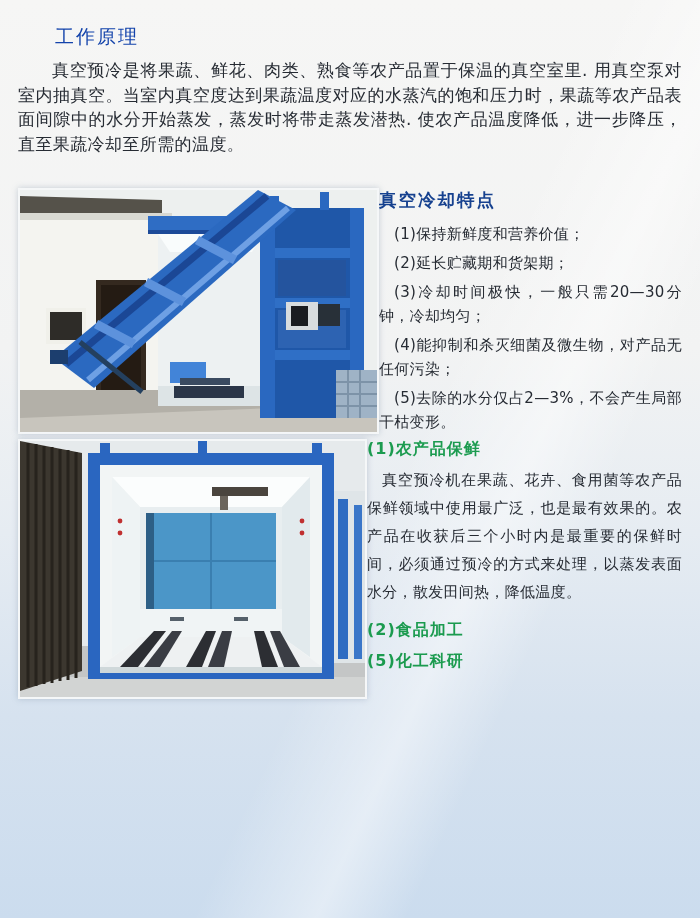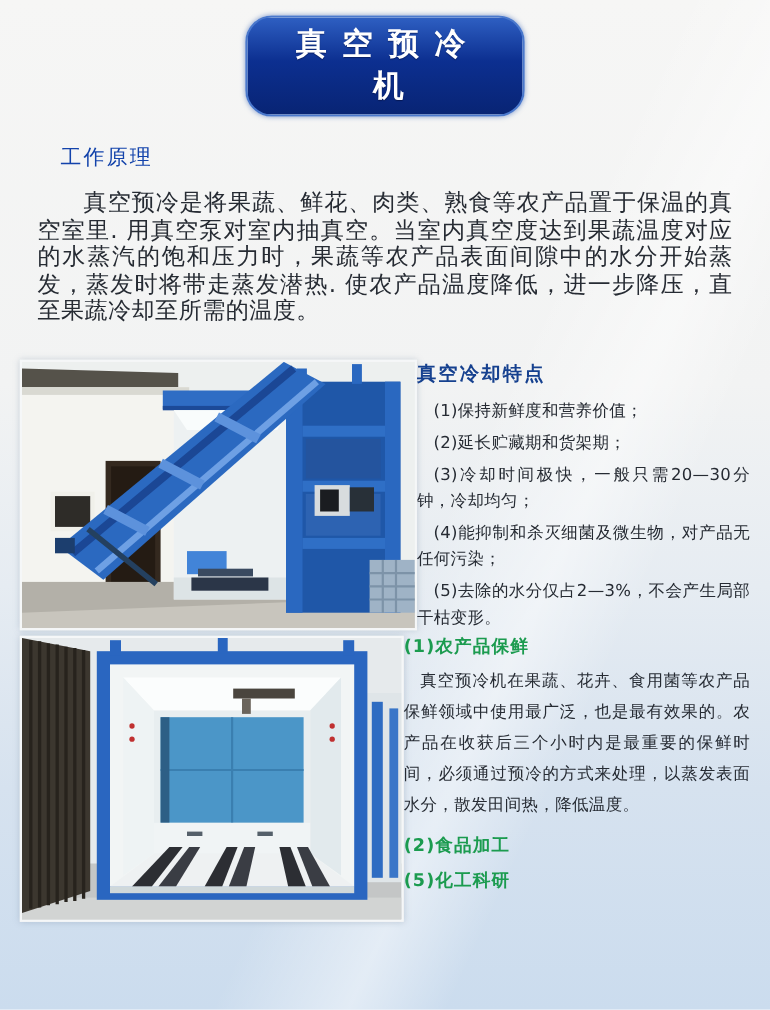--- a/index.html
+++ b/index.html
@@ -23,22 +23,22 @@
   .banner span {
     color:#ffffff; font-weight:bold; font-size:28px; letter-spacing:14px; margin-right:-14px;
     text-shadow:0 1px 1px rgba(0,0,30,.4);
   }
   .content { padding:0 18px; }
   h1.principle {
     color:#1343ab; font-size:19px; font-weight:normal;
     margin:24px 0 8px 37px; letter-spacing:2px;
   }
   p.lead {
-    font-size:21px; line-height:24.5px; letter-spacing:.4px;
-    text-align:justify; text-indent:2em; margin:16px;
+    font-size:17px; line-height:24.5px; letter-spacing:.4px;
+    text-align:justify; text-indent:2em; margin:0;
   }
   .flow { position:relative; }
   figure.photo { margin:0; border:2px solid #f5f7f8; box-shadow:0 0 6px rgba(110,130,155,.35); background:#eef0f0; }
   .photo1 { float:left; width:357px; height:242px; margin:24px 12px 0 2px; }
   .photo2 { float:left; clear:left; width:345px; height:256px; margin:16px 20px 8px 0; }
   h3.feat-h {
     color:#16418f; font-size:17.5px; font-weight:bold; letter-spacing:2px;
     margin:32px 0 10px 0;
   }
   p.feat {
@@ -56,25 +56,20 @@
     text-indent:1em; text-align:justify; letter-spacing:.3px;
   }
   p.app.tight { line-height:25px; }
   svg { display:block; }
 </style>
 </head>
 <body>
 
 <div class="page">
 
-  <header class="banner-row">
-    <div class="banner">
-      <span>真空预冷机</span>
-    </div>
-  </header>
 
   <main class="content">
 
     <h1 class="principle">工作原理</h1>
     <p class="lead">真空预冷是将果蔬、鲜花、肉类、熟食等农产品置于保温的真空室里. 用真空泵对室内抽真空。当室内真空度达到果蔬温度对应的水蒸汽的饱和压力时，果蔬等农产品表面间隙中的水分开始蒸发，蒸发时将带走蒸发潜热. 使农产品温度降低，进一步降压，直至果蔬冷却至所需的温度。</p>
 
     <div class="flow">
 
       <figure class="photo photo1">
         <svg width="357" height="242" viewBox="0 0 357 242">

